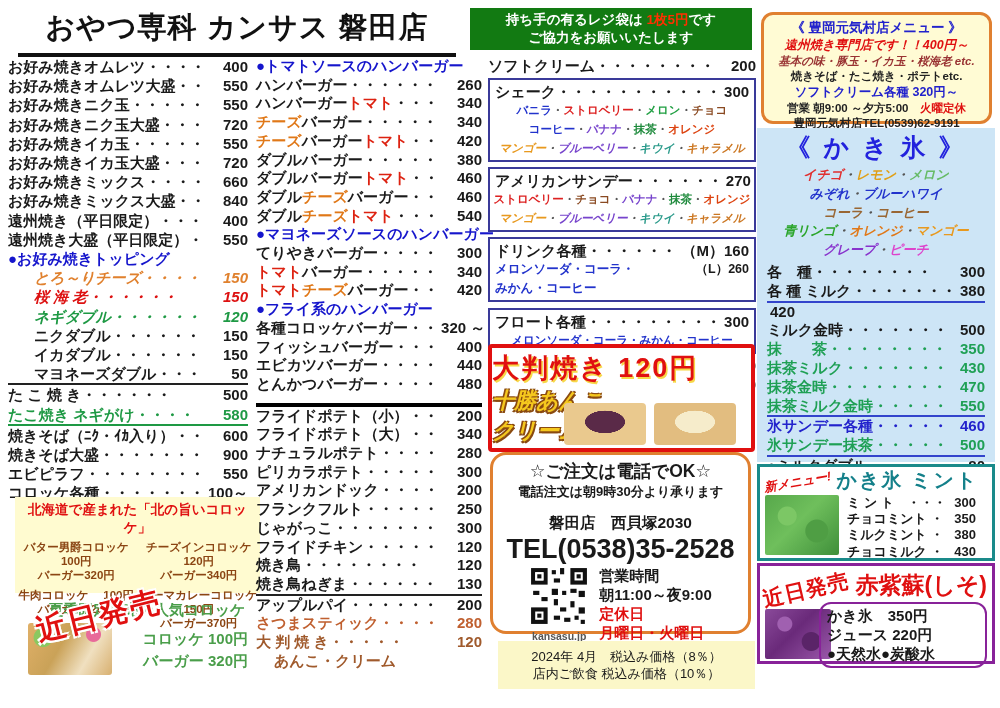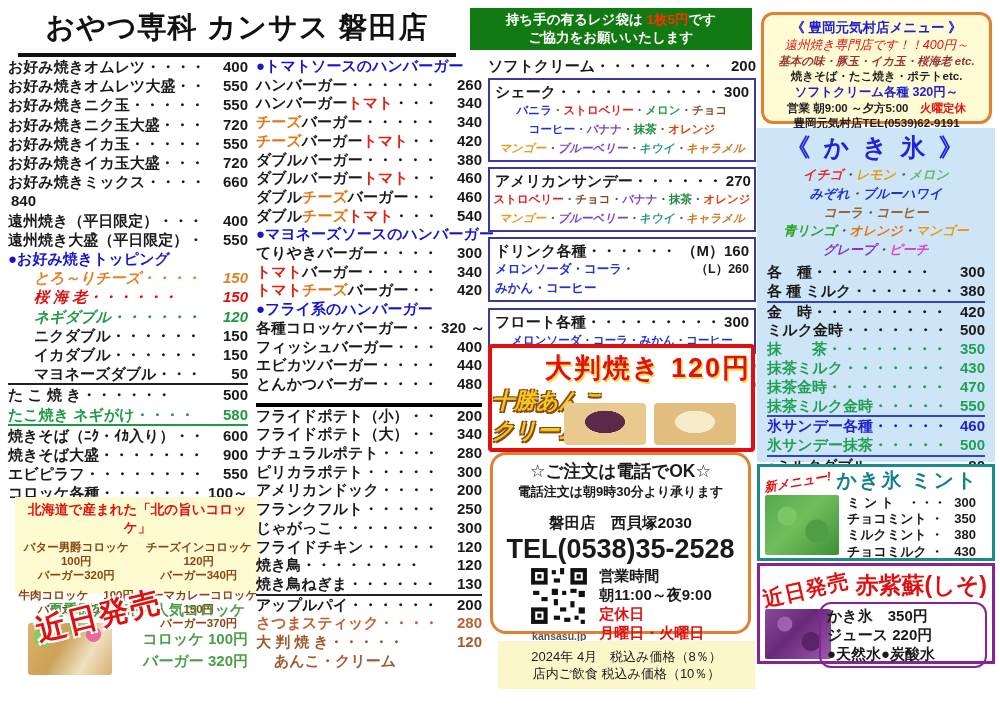--- a/index.html
+++ b/index.html
@@ -48,21 +48,21 @@
                 radial-gradient(circle at 18% 28%,#8ac860 0 9px,rgba(0,0,0,0) 10px),
                 linear-gradient(120deg,#e0b068,#caa258 40%,#f0e0c0 70%,#d8b070);}
   .summer-stamp{position:absolute;left:32px;top:612px;font-size:30px;font-weight:bold;color:#e01010;
      transform:rotate(-14deg);transform-origin:left top;letter-spacing:2px;
      text-shadow:-2px -2px 0 #fff,2px -2px 0 #fff,-2px 2px 0 #fff,2px 2px 0 #fff;}
   .summer-lines{position:absolute;left:108px;top:628px;width:140px;text-align:right;color:#4a9e4a;
      font-weight:bold;font-size:15px;line-height:22px;}
 
   .daiban{position:absolute;left:488px;top:344px;width:259px;height:100px;border:4px solid #e01010;
      border-radius:4px;background:#fff;box-sizing:content-box;}
-  .daiban .t1{text-align:right;font-size:27px;font-weight:bold;color:#e01010;margin-top:2px;
+  .daiban .t1{text-align:left;font-size:27px;font-weight:bold;color:#e01010;margin-top:2px;
      letter-spacing:2px;text-shadow:1.5px 1.5px 0 #f7d848;}
   .daiban .row2{display:flex;justify-content:space-around;font-size:22px;font-weight:bold;font-style:italic;flex-direction:column;}
   .daiban .y{color:#f5c81e;text-shadow:-1.5px -1.5px 0 #8a4a10,1.5px -1.5px 0 #8a4a10,-1.5px 1.5px 0 #8a4a10,1.5px 1.5px 0 #8a4a10;}
   .ph{position:absolute;width:82px;height:42px;border-radius:4px;bottom:3px;}
   .ph1{left:72px;background:radial-gradient(ellipse at 50% 45%,#5a2a48 0 34%,#eac98e 35%);}
   .ph2{left:162px;background:radial-gradient(ellipse at 50% 45%,#f6eccb 0 34%,#e2bd80 35%);}
 
   .order{position:absolute;left:490px;top:452px;width:261px;height:182px;border:3px solid #e08030;
      border-radius:16px;background:#fff;text-align:center;box-sizing:border-box;}
   .order .t{font-size:17.5px;font-weight:bold;margin-top:4px;}
@@ -74,21 +74,21 @@
   .url{font-size:10.5px;color:#555;font-weight:bold;}
   .hours{font-size:15px;font-weight:bold;line-height:19px;text-align:left;}
   .redtx{color:#e01010;}
 
   .tax{position:absolute;left:498px;top:641px;width:257px;height:48px;background:#fbf7c8;text-align:center;
      font-size:13px;font-weight:normal;padding-top:7px;line-height:17px;box-sizing:border-box;}
 
   .toyooka{position:absolute;left:761px;top:12px;width:231px;height:112px;background:#fffbd4;
      border:3px solid #e08030;border-radius:12px;box-sizing:border-box;text-align:center;padding-top:4px;}
   .toyooka .t{color:#2222cc;font-weight:bold;font-size:13.5px;}
-  .toyooka .l1{color:#e01010;font-weight:normal;font-size:12.5px;font-style:italic;}
+  .toyooka .l1{color:#e01010;font-weight:bold;font-size:12.5px;font-style:italic;}
   .toyooka .l2{color:#993333;font-weight:bold;font-size:11.5px;font-style:italic;}
   .toyooka .l3{color:#222;font-weight:bold;font-size:11.5px;}
   .toyooka .l4{color:#2222cc;font-weight:bold;font-size:12.5px;}
   .toyooka .l5,.toyooka .l6{color:#222;font-weight:bold;font-size:11.5px;}
 
   .kaki{position:absolute;left:757px;top:128px;width:238px;height:334px;background:#cde5f6;
      box-sizing:border-box;padding:3px 10px;}
   .kaki .kt{color:#2222dd;font-size:25px;font-weight:bold;text-align:center;letter-spacing:3px;}
   .kaki .mi{line-height:18.8px;}
   .kaki .flav{margin:2px 0 3px 0;}
@@ -153,20 +153,21 @@
       </div>
       <div class="mi">
         <span class="lbl"><span>お好み焼きイカ玉大盛・・・</span></span>
         <span class="prc">720</span>
       </div>
       <div class="mi">
         <span class="lbl"><span>お好み焼きミックス・・・・</span></span>
         <span class="prc">660</span>
       </div>
       <div class="mi">
+        <span class="lbl"><span>お好み焼きミックス大盛・・</span></span>
         <span class="prc">840</span>
       </div>
       <div class="mi">
         <span class="lbl"><span>遠州焼き（平日限定）・・・</span></span>
         <span class="prc">400</span>
       </div>
       <div class="mi">
         <span class="lbl"><span>遠州焼き大盛（平日限定）・</span></span>
         <span class="prc">550</span>
       </div>
@@ -550,21 +551,20 @@
     <div>
         <div class="mi">
           <span class="lbl"><span>各　種・・・・・・・・</span></span>
           <span class="prc">300</span>
         </div>
         <div class="mi rbb">
           <span class="lbl"><span>各 種 ミルク・・・・・・・</span></span>
           <span class="prc">380</span>
         </div>
         <div class="mi">
-          <span class="lbl"><span>金　時・・・・・・・・・</span></span>
           <span class="prc">420</span>
         </div>
         <div class="mi">
           <span class="lbl"><span>ミルク金時・・・・・・・</span></span>
           <span class="prc">500</span>
         </div>
         <div class="mi">
           <span class="lbl"><span style="color: rgb(31, 160, 85);">抹　　茶・・・・・・・・</span></span>
           <span class="prc" style="color: rgb(31, 160, 85);">350</span>
         </div>

